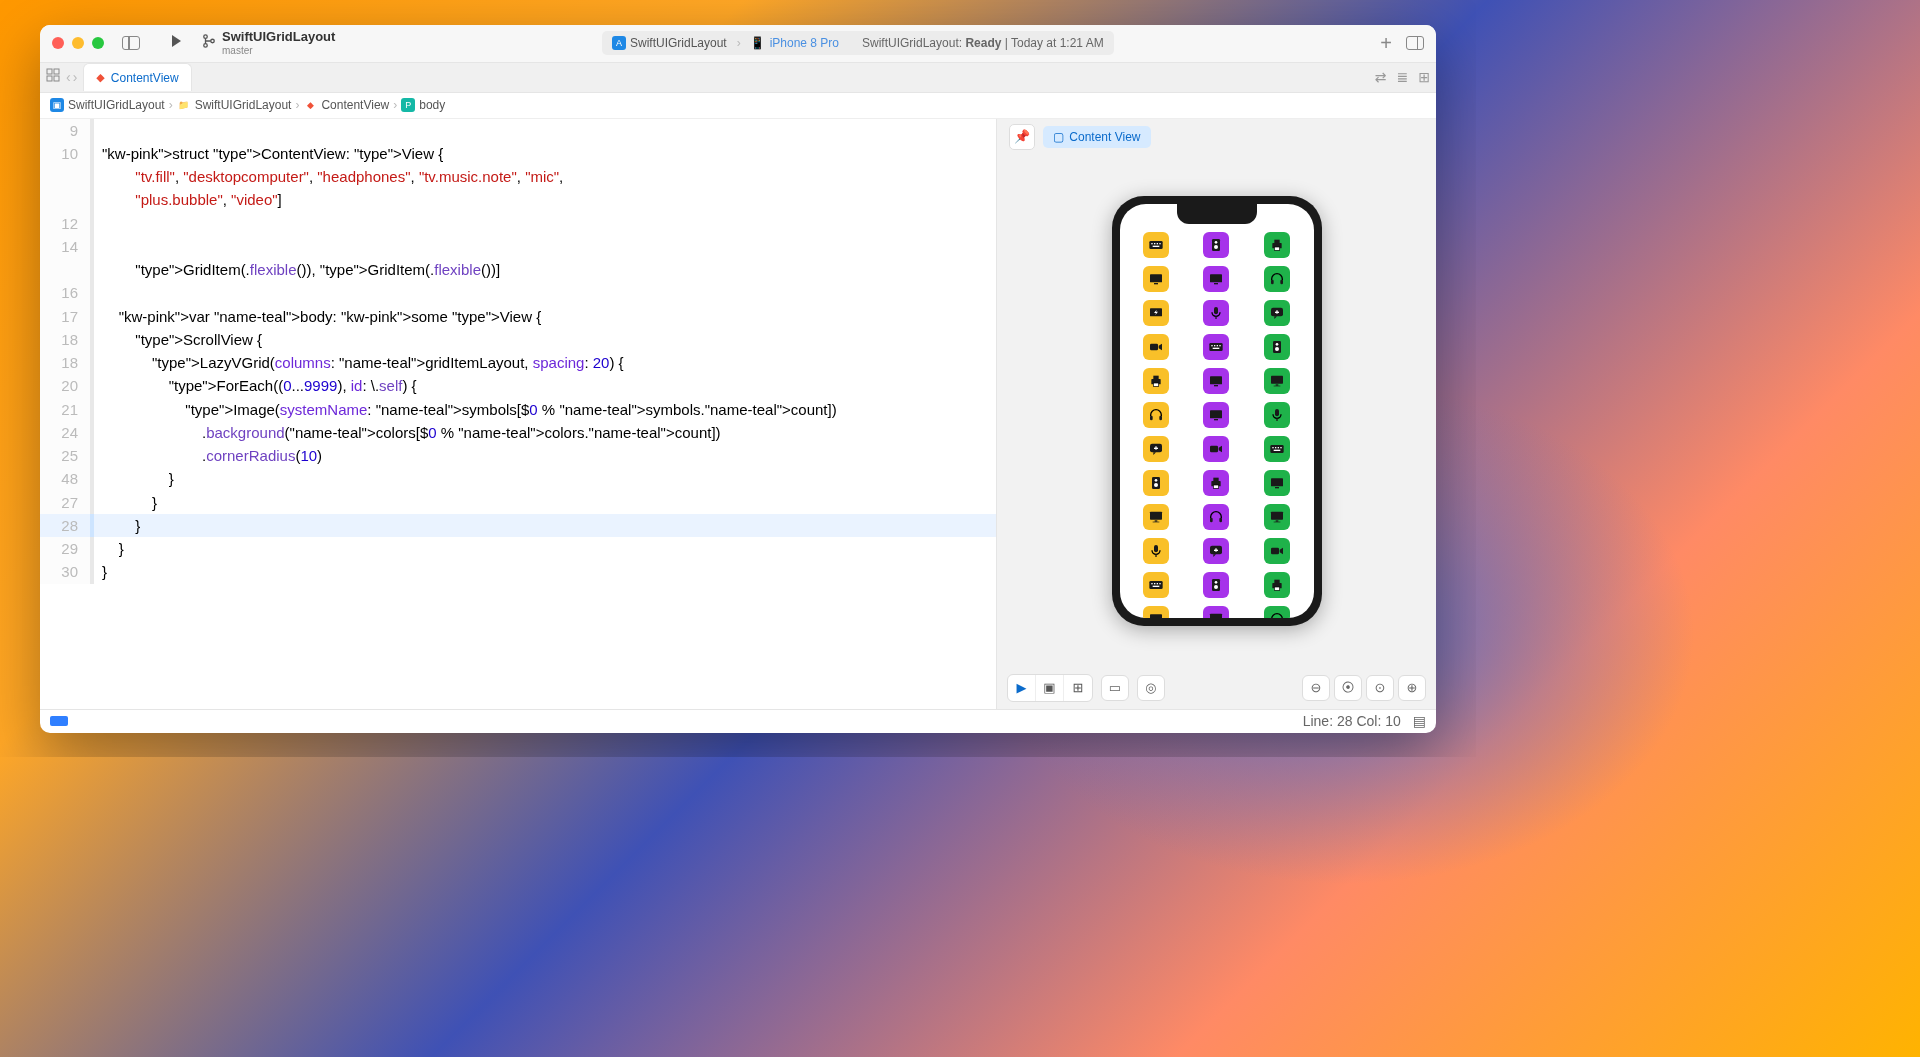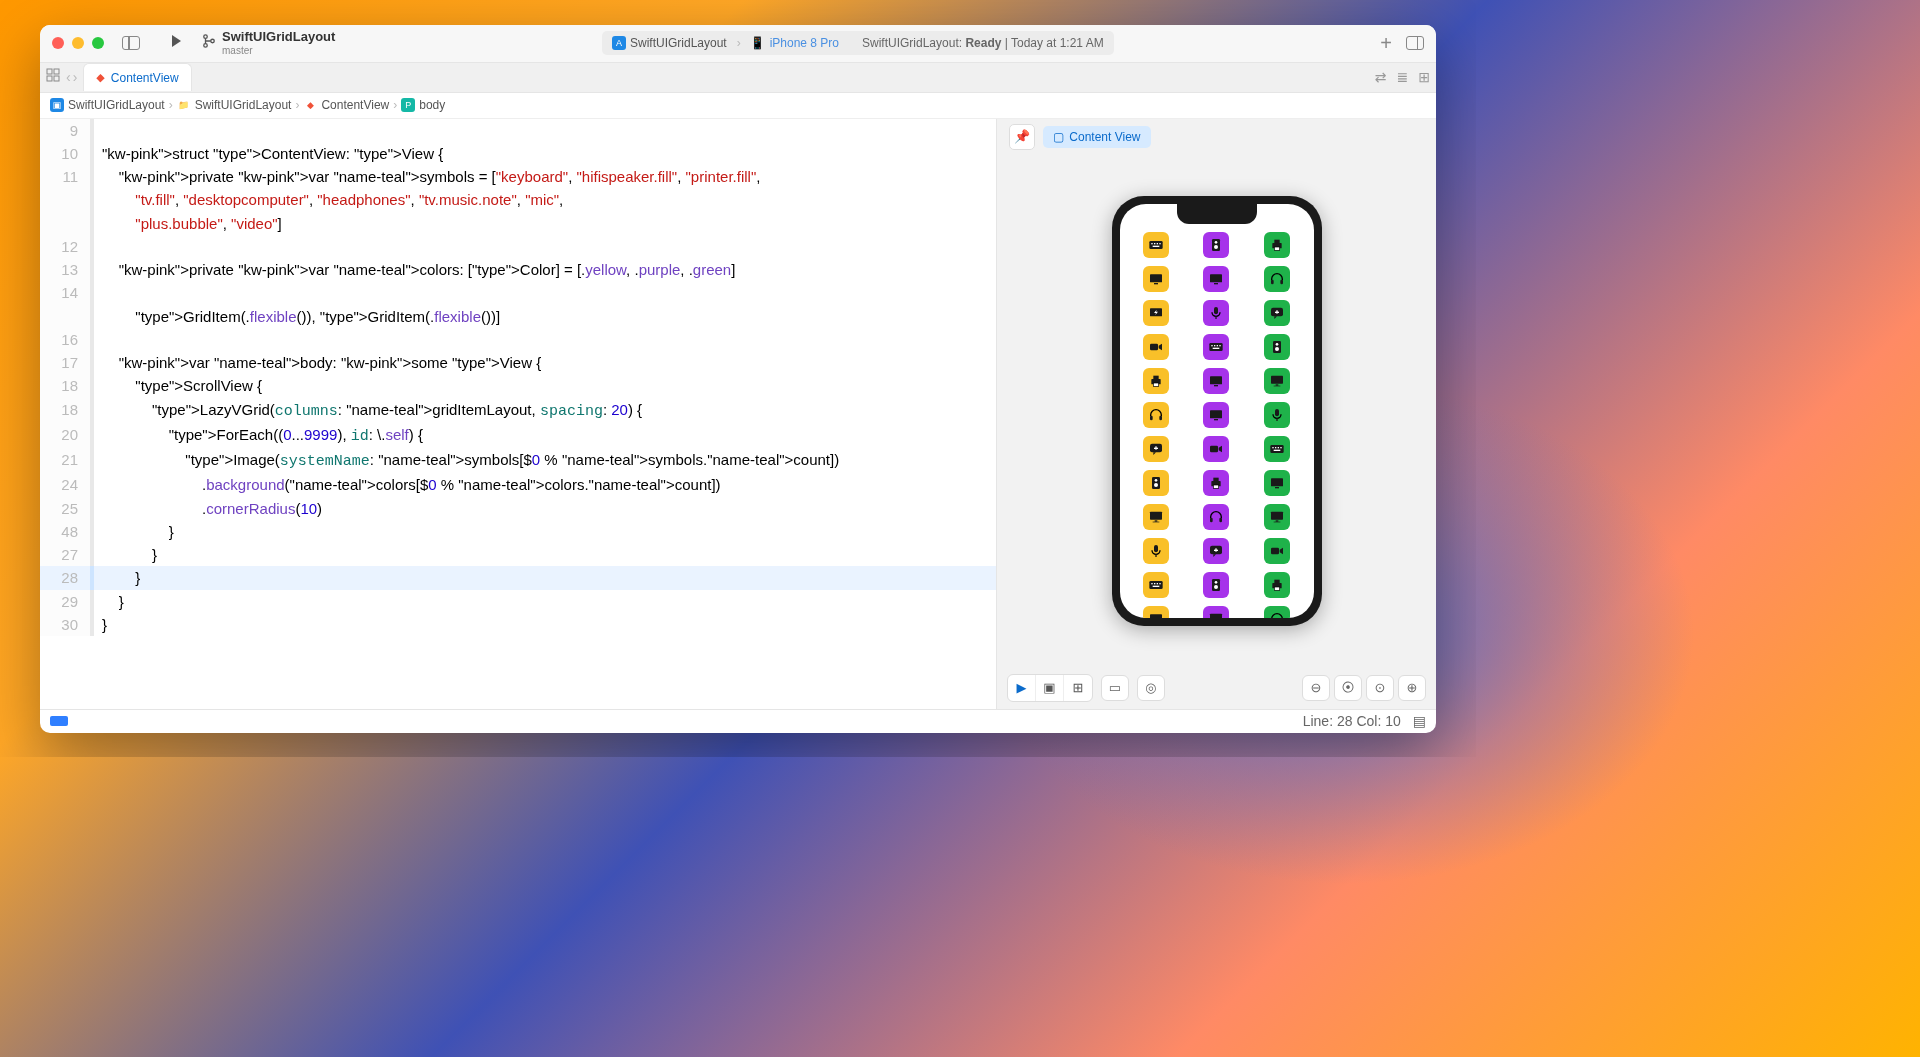--- a/index.html
+++ b/index.html
@@ -54,21 +54,21 @@
 .main { flex:1; display:flex; min-height:0; }
 .editor-pane { flex:1; background:#fff; overflow:auto; font-family: "SF Mono", Menlo, monospace; font-size:15px; line-height:1.55; }
 .codeline { display:flex; }
 .gutter { width:54px; text-align:right; padding-right:12px; color:#bbb; user-select:none; border-right: 4px solid #e8e8e8; margin-right: 8px; background:#fcfcfc; }
 .codeline.hl { background:#eaf3ff; }
 .codeline.hl .gutter { background:#eaf3ff; border-right-color:#cde4ff; }
 .codetxt { white-space: pre; }
 .str { color:#c41a16; }
 .num { color:#1c00cf; }
 .memb { color:#6f42c1; }
-.param { color:#0f766e;font-family:Liberation Mono, monospace; }
+.param { color:#6d28d9; }
 
 
 .canvas-pane { width:440px; background:#f2f2f2; border-left:1px solid #e5e5e5; display:flex; flex-direction:column; }
 .canvas-top { height:36px; display:flex; align-items:center; gap:8px; padding:0 12px; }
 .pin-btn { width:26px; height:26px; background:#fff; border:1px solid #ddd; border-radius:5px; display:flex; align-items:center; justify-content:center; font-size:13px; }
 .cv-chip { background:#d6eaff; color:#0b6bcb; border-radius:5px; padding:4px 10px; font-size:12px; display:flex; align-items:center; gap:5px; }
 .canvas-body { flex:1; display:flex; align-items:center; justify-content:center; }
 .device { width:210px; height:430px; background:#1a1a1a; border-radius:32px; padding:8px; box-shadow: 0 4px 20px rgba(0,0,0,0.3); }
 .screen { width:100%; height:100%; background:#fff; border-radius:26px; overflow:hidden; position:relative; }
 .notch { position:absolute; top:0; left:50%; transform:translateX(-50%); width:80px; height:20px; background:#1a1a1a; border-radius:0 0 12px 12px; z-index:2; }
@@ -187,38 +187,30 @@
     <div class="editor-pane" id="editor">
         <div class="codeline">
           <div class="gutter">9</div>
           <div class="codetxt"></div>
         </div>
         <div class="codeline">
           <div class="gutter">10</div>
           <div class="codetxt"><span class="&lt;span">"kw-pink"</span>&gt;struct <span class="&lt;span">"type"</span>&gt;ContentView: <span class="&lt;span">"type"</span>&gt;View {</div>
         </div>
         <div class="codeline">
-          <div class="gutter">11</div>
-          <div class="codetxt">    <span class="&lt;span">"kw-pink"</span>&gt;private <span class="&lt;span">"kw-pink"</span>&gt;var <span class="&lt;span">"name-teal"</span>&gt;symbols = [<span class="str">"keyboard"</span>, <span class="str">"hifispeaker.fill"</span>, <span class="str">"printer.fill"</span>,</div>
-        </div>
-        <div class="codeline">
           <div class="gutter"></div>
           <div class="codetxt">        <span class="str">"tv.fill"</span>, <span class="str">"desktopcomputer"</span>, <span class="str">"headphones"</span>, <span class="str">"tv.music.note"</span>, <span class="str">"mic"</span>,</div>
         </div>
         <div class="codeline">
           <div class="gutter"></div>
           <div class="codetxt">        <span class="str">"plus.bubble"</span>, <span class="str">"video"</span>]</div>
         </div>
         <div class="codeline">
           <div class="gutter">12</div>
           <div class="codetxt"></div>
-        </div>
-        <div class="codeline">
-          <div class="gutter">13</div>
-          <div class="codetxt">    <span class="&lt;span">"kw-pink"</span>&gt;private <span class="&lt;span">"kw-pink"</span>&gt;var <span class="&lt;span">"name-teal"</span>&gt;colors: [<span class="&lt;span">"type"</span>&gt;Color] = [.<span class="memb">yellow</span>, .<span class="memb">purple</span>, .<span class="memb">green</span>]</div>
         </div>
         <div class="codeline">
           <div class="gutter">14</div>
           <div class="codetxt"></div>
         </div>
         <div class="codeline">
           <div class="gutter"></div>
           <div class="codetxt">        <span class="&lt;span">"type"</span>&gt;GridItem(.<span class="memb">flexible</span>()), <span class="&lt;span">"type"</span>&gt;GridItem(.<span class="memb">flexible</span>())]</div>
         </div>
         <div class="codeline">

